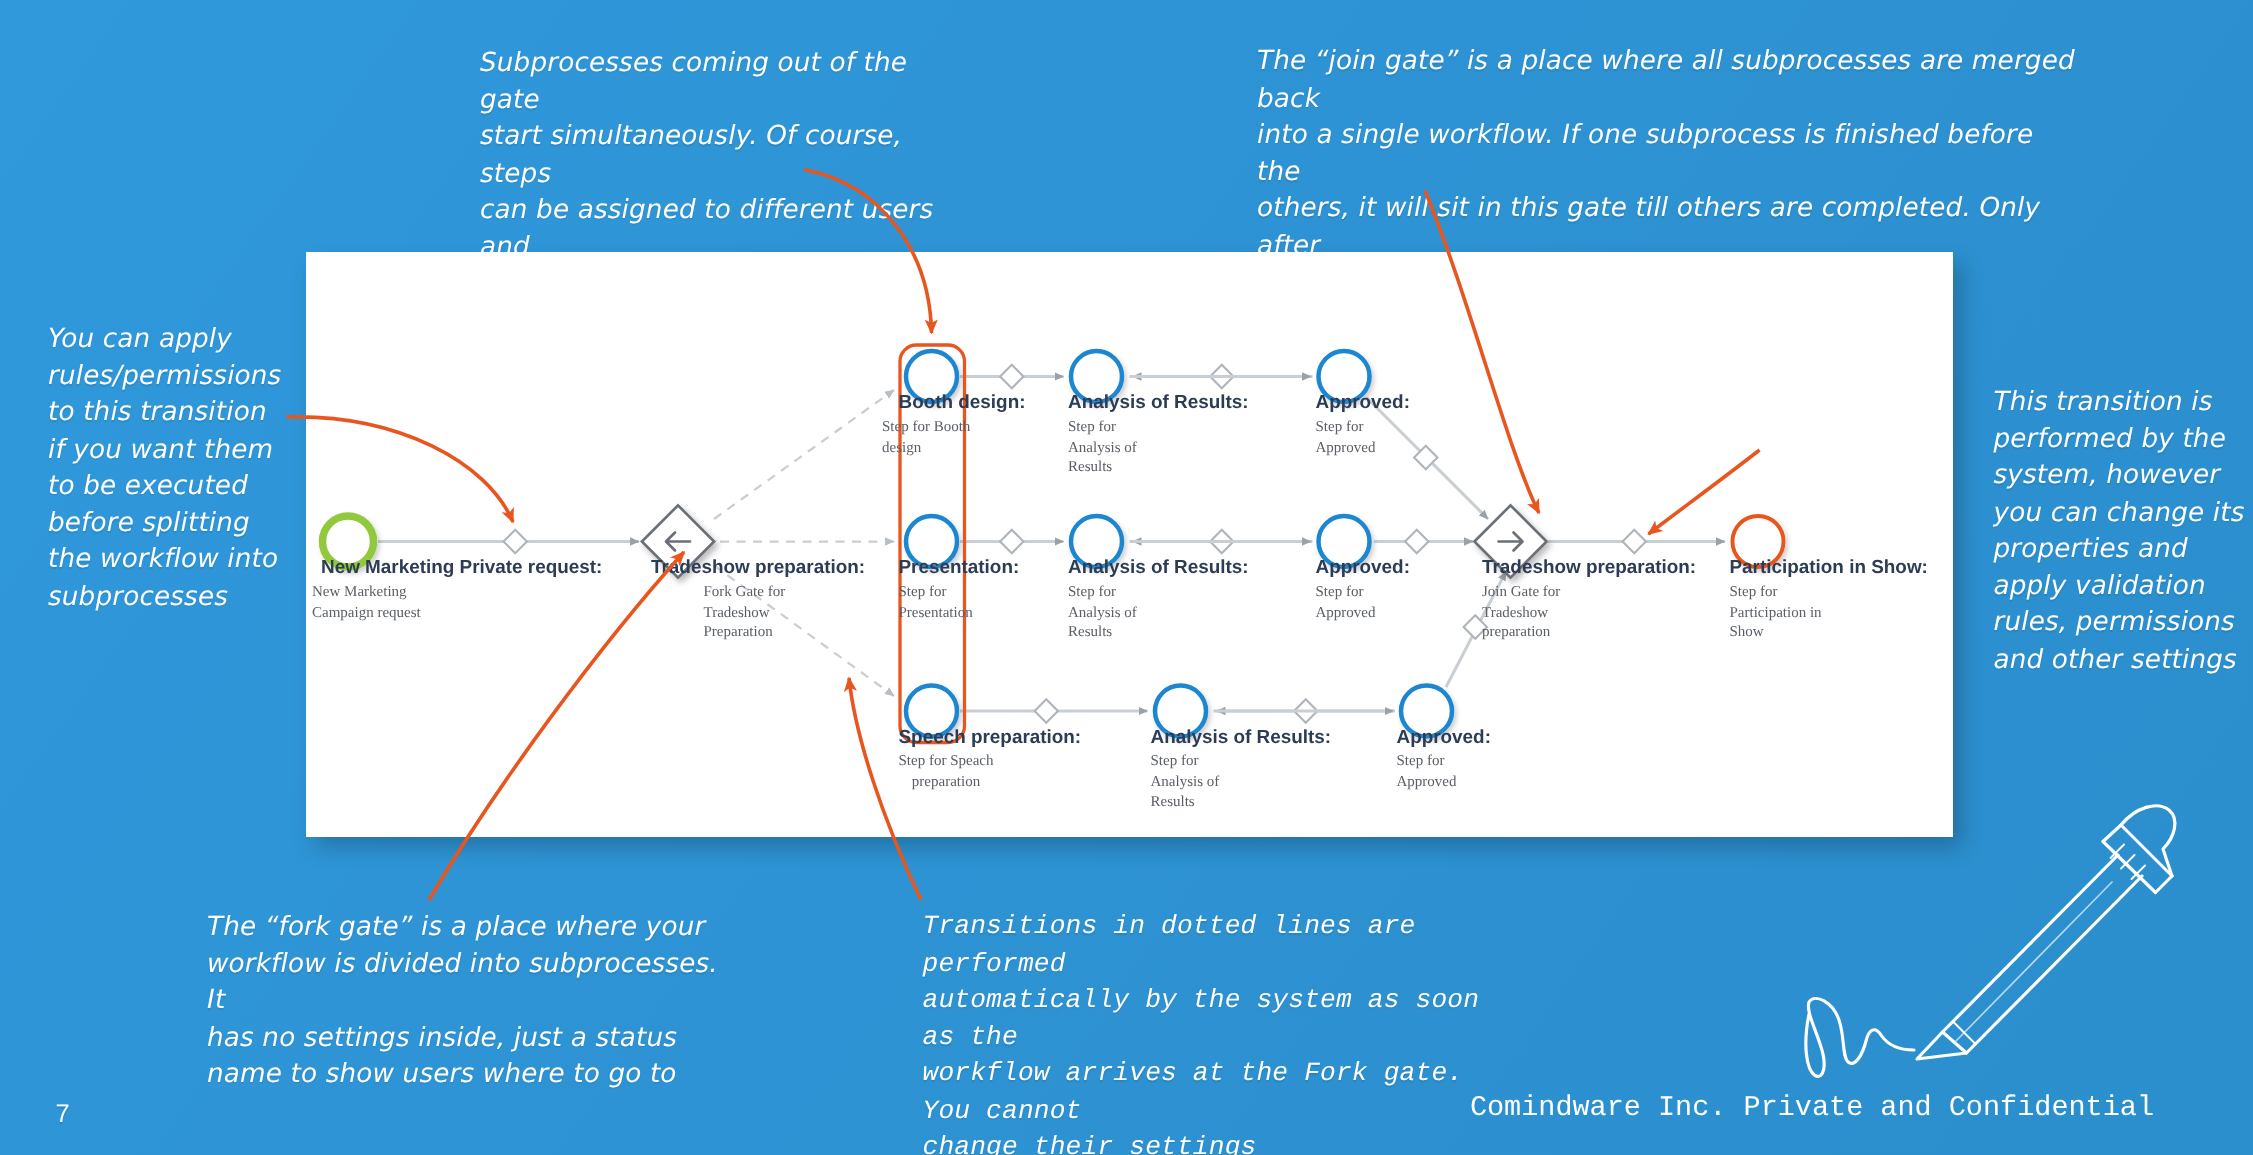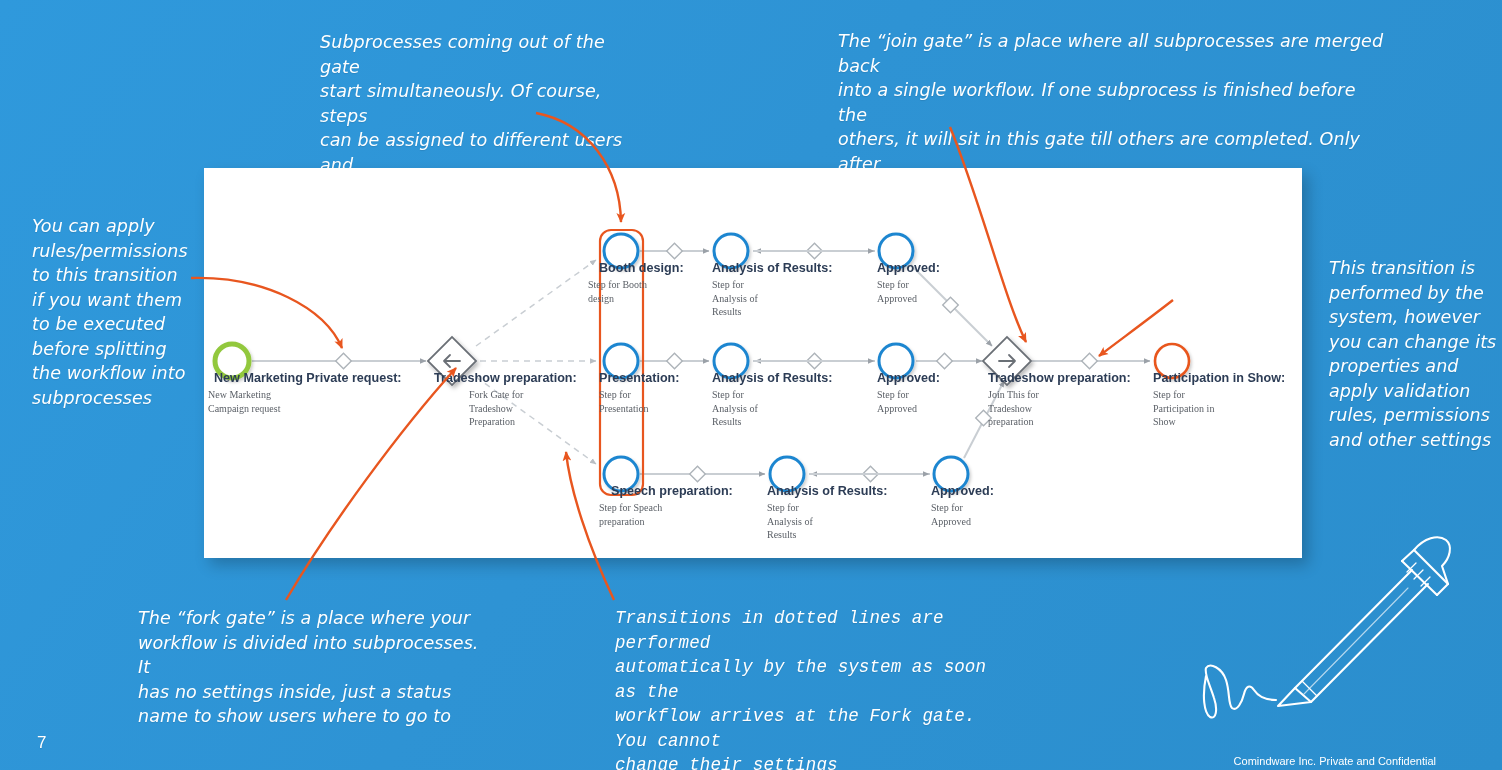--- a/index.html
+++ b/index.html
@@ -74,24 +74,24 @@
     left: 37px;
     top: 733px;
     color: #ffffff;
     font-size: 17px;
     font-family: "Liberation Sans", sans-serif;
     text-shadow: 0 1px 1px rgba(0,0,0,0.12);
   }
   #confidential {
     position: absolute;
     right: 66px;
-    top: 755px;
+    top: 727px;
     color: #ffffff;
-    font-size: 11px;
-    font-family: Liberation Sans, sans-serif;
+    font-size: 19px;
+    font-family: Liberation Mono, monospace;
   }
   #pen { position: absolute; left: 1180px; top: 528px; }
   #arrows { position: absolute; left: 0; top: 0; pointer-events: none; }
 </style>
 </head>
 <body>
 
 <div id="slide">
 
   <div class="note" style="left:304px; top:30px; width:330px;margin-left:16px;">Subprocesses coming out of the gate
@@ -274,35 +274,35 @@
 
     <div class="node-label" style="left:508px; top:203px;">Analysis of Results:</div>
     <div class="node-desc" style="left:508px; top:220px;">Step for
 Analysis of
 Results</div>
 
     <div class="node-label" style="left:673px; top:203px;">Approved:</div>
     <div class="node-desc" style="left:673px; top:220px;">Step for
 Approved</div>
 
-    <div class="node-label" style="left:395px; top:316px;margin-left:12px;">Speech preparation:</div>
-    <div class="node-desc" style="left:395px; top:333px;">Step for Speach
+    <div class="node-label" style="left:395px; top:316px;">Speech preparation:</div>
+    <div class="node-desc" style="left:395px; top:333px;text-align:center;">Step for Speach
 preparation</div>
 
     <div class="node-label" style="left:563px; top:316px;">Analysis of Results:</div>
     <div class="node-desc" style="left:563px; top:333px;">Step for
 Analysis of
 Results</div>
 
     <div class="node-label" style="left:727px; top:316px;">Approved:</div>
     <div class="node-desc" style="left:727px; top:333px;">Step for
 Approved</div>
 
     <div class="node-label" style="left:784px; top:203px;">Tradeshow preparation:</div>
-    <div class="node-desc" style="left:784px; top:220px;">Join This for
+    <div class="node-desc" style="left:784px; top:220px;">Join Gate for
 Tradeshow
 preparation</div>
 
     <div class="node-label" style="left:949px; top:203px;">Participation in Show:</div>
     <div class="node-desc" style="left:949px; top:220px;">Step for
 Participation in
 Show</div>
   </div>
 
   <svg id="arrows" width="1502" height="770" viewBox="0 0 1502 770">

